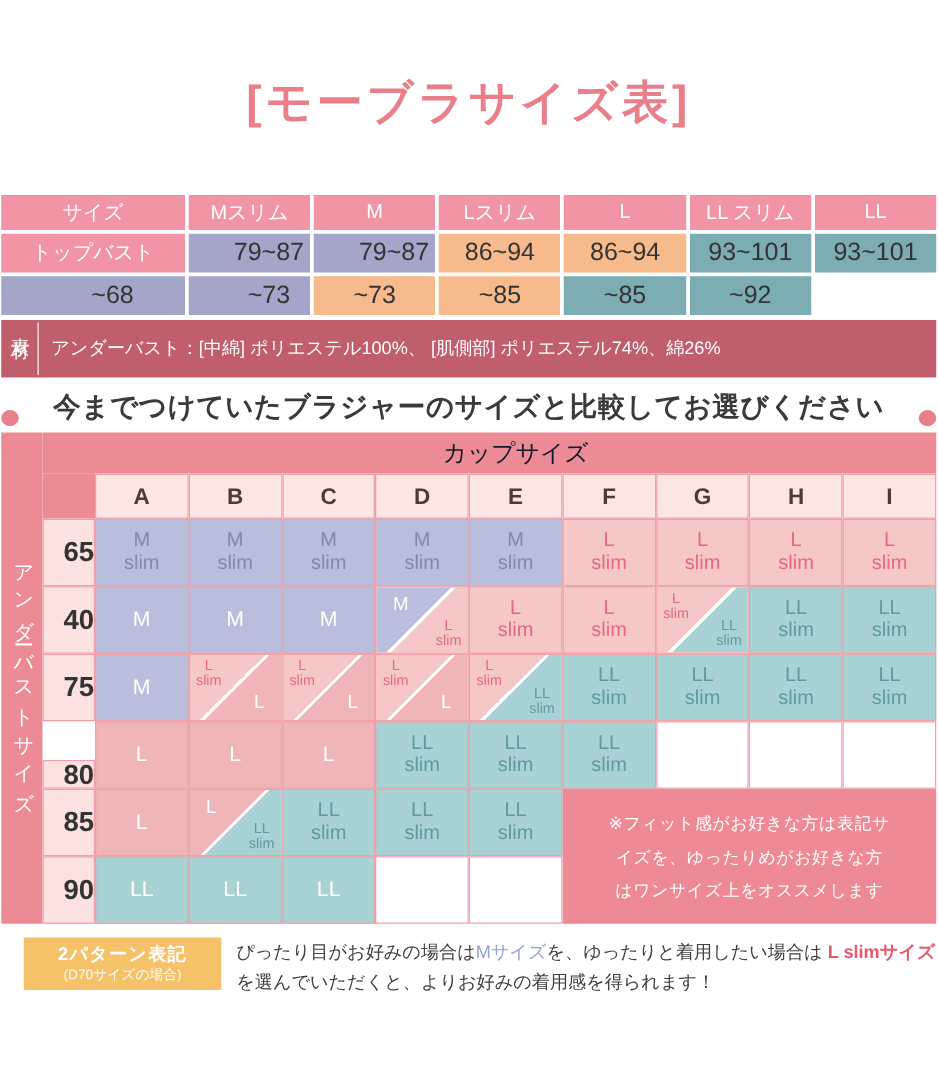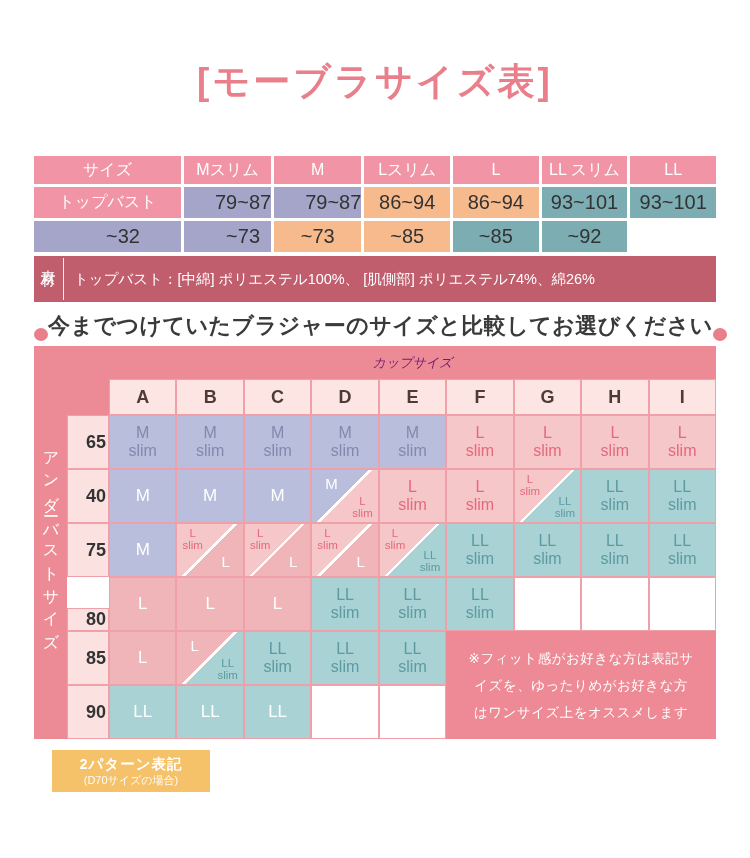--- a/index.html
+++ b/index.html
@@ -2,21 +2,21 @@
 <html style="--accent: #e87f8a; --header_pink: #f194a5; --lavender: #a5a5c9; --orange: #f6ba8c; --teal_top: #7badb2; --material_bar: #c15e6d; --salmon: #ec8b95; --cup_header_bg: #fce5e3; --row_label_bg: #fbe2e0; --grid_border: #f0a0a9; --mslim_bg: #b8bedb; --mslim_tx: #8389ad; --lslim_bg: #f6c7c8; --lslim_tx: #e4697e; --l_bg: #efb5b9; --llslim_bg: #a9d2d4; --llslim_tx: #5d9aa1; --note_bg: #ee8a95; --badge_bg: #f5c169; --ink: #3a3a3a; --m_word: #92a2d4; --lslim_word: #e7596f;"><head>
 <meta charset="utf-8">
 <style>
   :root{ --white:#ffffff; }
   *{ box-sizing:border-box; margin:0; padding:0; }
   body{
     width:750px; height:858px; background:#fff;
     font-family:"Liberation Sans","DejaVu Sans",sans-serif;
     color:var(--ink); overflow:hidden;
   }
-  .page{ width:682px; margin:0 auto; padding-top:58px; }
+  .page{ width:748px; margin:0 auto; padding-top:58px; }
 
   
   .title{
     text-align:center; font-size:37px; font-weight:bold;
     color:var(--accent); letter-spacing:3px; line-height:48px;
     margin-bottom:50px;
   }
 
   
   .size-table{
@@ -66,32 +66,32 @@
   .mx-strip{
     grid-column:1; grid-row:1/9; background:var(--salmon);
     display:flex; align-items:center; justify-content:center;
   }
   .mx-strip span{
     writing-mode:vertical-rl; color:#fff; font-size:16px; letter-spacing:4px;
   }
   .mx-band{
     grid-column:2/12; grid-row:1; background:var(--salmon);
     display:flex; align-items:center; justify-content:center;
-    color:#701a75; font-size:13px; padding-left:42px;font-style:italic;
+    color:#0f172a; font-size:19px; padding-left:42px;
   }
   .mx-corner{ grid-column:2; grid-row:2; background:var(--salmon); }
   .mx-h{
     background:var(--cup_header_bg); border:1px solid var(--grid_border);
     display:flex; align-items:center; justify-content:center;
     font-size:18px; font-weight:bold; color:#4f3b35;
   }
   .mx-r{
     background:var(--row_label_bg); border:1px solid var(--grid_border);
     display:flex; align-items:center; justify-content:center;
-    font-size:18px; font-weight:bold; color:#333;padding-left:16px;
+    font-size:22px; font-weight:bold; color:#333;padding-left:16px;
   }
   .mx-c{
     border:1px solid var(--grid_border);
     display:flex; align-items:center; justify-content:center;
     font-size:16px; line-height:1.12; text-align:center; white-space:pre-line;
   }
   .bg-mslim,.bg-m{ background:var(--mslim_bg); }
   .bg-lslim{ background:var(--lslim_bg); }
   .bg-l{ background:var(--l_bg); }
   .bg-llslim,.bg-ll{ background:var(--llslim_bg); }
@@ -150,32 +150,32 @@
     <div class="st-cell st-h">LL</div>
 
     <div class="st-cell st-label">トップバスト</div>
     <div class="st-cell st-val c-lav">79~87</div>
     <div class="st-cell st-val c-lav">79~87</div>
     <div class="st-cell st-val c-org">86~94</div>
     <div class="st-cell st-val c-org">86~94</div>
     <div class="st-cell st-val c-teal">93~101</div>
     <div class="st-cell st-val c-teal">93~101</div>
 
-    <div class="st-cell st-val c-lav">~32</div>
+    <div class="st-cell st-val c-lav">~68</div>
     <div class="st-cell st-val c-lav">~73</div>
     <div class="st-cell st-val c-org">~73</div>
     <div class="st-cell st-val c-org">~85</div>
     <div class="st-cell st-val c-teal">~85</div>
     <div class="st-cell st-val c-teal">~92</div>
   </div>
 
   <div class="material">
     <div class="material-label">素材</div>
     <div class="material-lines">
-      <div>トップバスト：[中綿] ポリエステル100%、 [肌側部] ポリエステル74%、綿26%</div>
+      <div>アンダーバスト：[中綿] ポリエステル100%、 [肌側部] ポリエステル74%、綿26%</div>
     </div>
   </div>
 
   <div class="compare">
     <span class="dot"></span>
     <span class="compare-text">今までつけていたブラジャーのサイズと比較してお選びください</span>
     <span class="dot"></span>
   </div>
 
   <div class="matrix" id="matrix-grid">
@@ -280,15 +280,19 @@
       <div class="mx-c bg-ll tx-ll" style="grid-area: 8 / 5;">LL</div>
       <div class="mx-c bg-empty tx-empty" style="grid-area: 8 / 6;"></div>
       <div class="mx-c bg-empty tx-empty" style="grid-area: 8 / 7;"></div>
     </div>
 
   <div class="footer">
     <div class="badge">
       <div class="badge-l1">2パターン表記</div>
       <div class="badge-l2">(D70サイズの場合)</div>
     </div>
+    <div class="footer-text" id="footer-text">
+        <div class="footer-line"><span>ぴったり目がお好みの場合は</span><span class="fw-m">Mサイズ</span><span>を、ゆったりと着用したい場合は </span><span class="fw-lslim">L slimサイズ</span></div>
+        <div class="footer-line"><span>を選んでいただくと、よりお好みの着用感を得られます！</span></div>
+      </div>
   </div>
 
 </div>
 
 </body></html>

